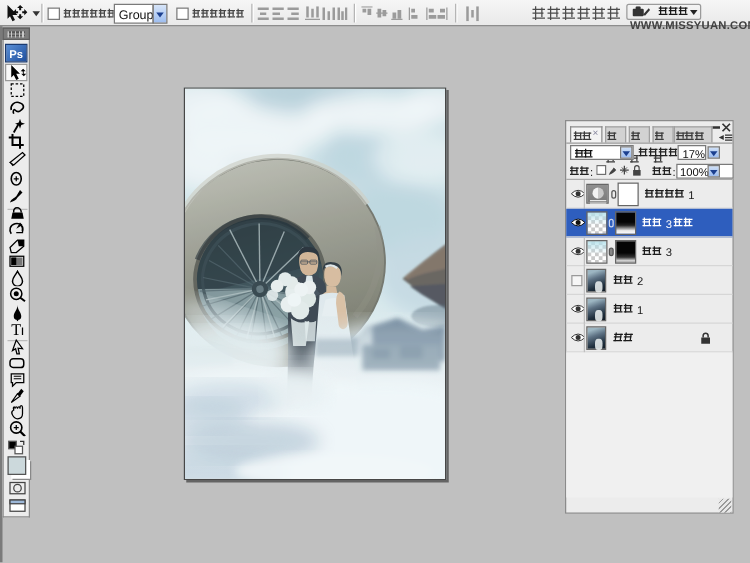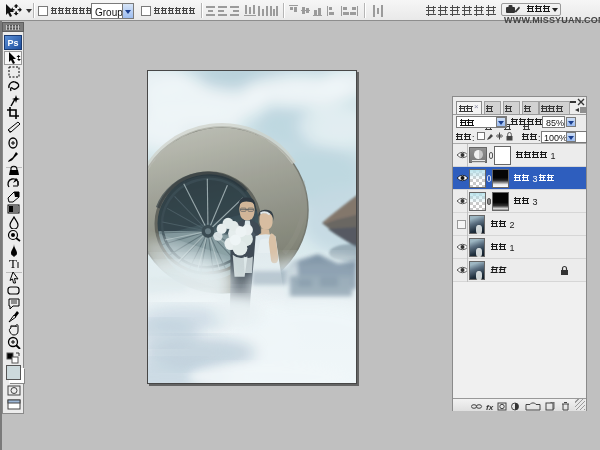--- a/index.html
+++ b/index.html
@@ -433,21 +433,21 @@
  <svg class="abs" style="left:122px;top:9px" width="11" height="8" viewBox="0 0 11 8">
       <path d="M0 4 L4 2 v4 Z" fill="#333"></path>
       <path d="M5 2 h6 M5 4 h6 M5 6 h6" stroke="#333"></path>
     </svg>
 
  <div class="whitebox" style="left:3px;top:19px;width:51px;height:12px"><span class="z z8" style="margin:2px 0 0 3px"></span><span class="z z8" style="margin-top:2px"></span></div>
  <div class="btnb" style="left:43px;top:20px;width:10px;height:10px">
       <div class="arr" style="left:1px;top:3px"></div>
     </div>
  <div class="abs" style="left:58px;top:21px;color:#222"><span class="z z8"></span><span class="z z8"></span><span class="z z8"></span><span class="z z8"></span><span style="font-size:9px;vertical-align:top">:</span></div>
- <div class="whitebox" style="left:89px;top:19px;width:23px;height:12px;padding:1px 0 0 3px">85%</div>
+ <div class="whitebox" style="left:89px;top:19px;width:23px;height:12px;padding:1px 0 0 3px">17%</div>
  <div class="btnb" style="left:113px;top:20px;width:10px;height:10px">
       <div class="arr" style="left:1px;top:3px"></div>
     </div>
 
  <div class="abs" style="left:3px;top:36px;color:#222"><span class="z z8"></span><span class="z z8"></span><span style="font-size:9px;vertical-align:top">:</span></div>
  <svg class="abs" style="left:24px;top:34px" width="36" height="11" viewBox="0 0 36 11">
       <rect x="0.5" y="1.5" width="7" height="7" fill="#fff" stroke="#666" stroke-width=".9"></rect>
       <path d="M10 9 C11 6 13 5 14 3 L16 5 C14 7 13 8 10 9 Z" fill="#444"></path>
       <path d="M22.5 1.5 v7 M19 5 h7" stroke="#444" stroke-width="1"></path>
       <path d="M20.5 3 l4 4 m0-4 l-4 4" stroke="#444" stroke-width=".8"></path>
@@ -530,32 +530,14 @@
         <div class="abs" style="left:6px;top:9px;width:6px;height:9px;background:rgba(240,245,245,.85);border-radius:40%"></div>
       </div>
   <div class="abs ltext" style="left:38px;top:7px;font-style:italic"><span class="z z8" style="transform:skewX(-8deg)"></span><span class="z z8" style="transform:skewX(-8deg)"></span></div>
   <svg class="abs" style="left:107px;top:6px" width="9" height="11" viewBox="0 0 9 11">
         <rect x="1" y="5" width="7" height="5" fill="#333"></rect>
         <path d="M2.5 5 v-1.5 a2 2 0 0 1 4 0 V5" fill="none" stroke="#333" stroke-width="1.2"></path>
       </svg>
  </div>
 
  <div class="abs" style="left:0;top:185px;width:133px;height:116px;background:#f0f0f0"></div>
- <div class="abs" style="left:0;top:301px;width:133px;height:13px;border-top:1px solid #999;background:linear-gradient(#f2f2f2,#dfdfdf)">
-  <svg class="abs" style="left:18px;top:3px" width="104" height="9" viewBox="0 0 104 9">
-   <g fill="none" stroke="#444">
-    <ellipse cx="3" cy="4.5" rx="2.6" ry="1.8"></ellipse>
-          <ellipse cx="8" cy="4.5" rx="2.6" ry="1.8"></ellipse>
-    <text x="15" y="8" font-size="8" font-style="italic" font-weight="bold" fill="#333" stroke="none">fx</text>
-    <rect x="27" y="1" width="8" height="7"></rect>
-          <circle cx="31" cy="4.5" r="2.2"></circle>
-    <circle cx="44" cy="4.5" r="3.5"></circle>
-          <path d="M44 1 a3.5 3.5 0 0 1 0 7 Z" fill="#333" stroke="none"></path>
-    <path d="M56 3 h3 l1-1.5 h4 l1 1.5 h3" stroke="none"></path>
-          <path d="M55 2.5 h4 l1.5-1.5 h3 L65 2.5 h4 v5.5 h-14 Z"></path>
-    <rect x="75" y="1" width="7" height="7"></rect>
-          <path d="M80 1 v-1 h3 v7 h-1" stroke-width=".8"></path>
-    <path d="M91 2 h7 M92 2 v6 h5 v-6 M93 0.5 h3" stroke-width="1"></path>
-   </g>
-  </svg>
- </div>
  <div class="abs" style="right:1px;top:302px;width:10px;height:11px;background:repeating-linear-gradient(135deg,#e8e8e8 0 2px,#9a9a9a 2px 3px)"></div>
 </div>
 
 </body></html>

